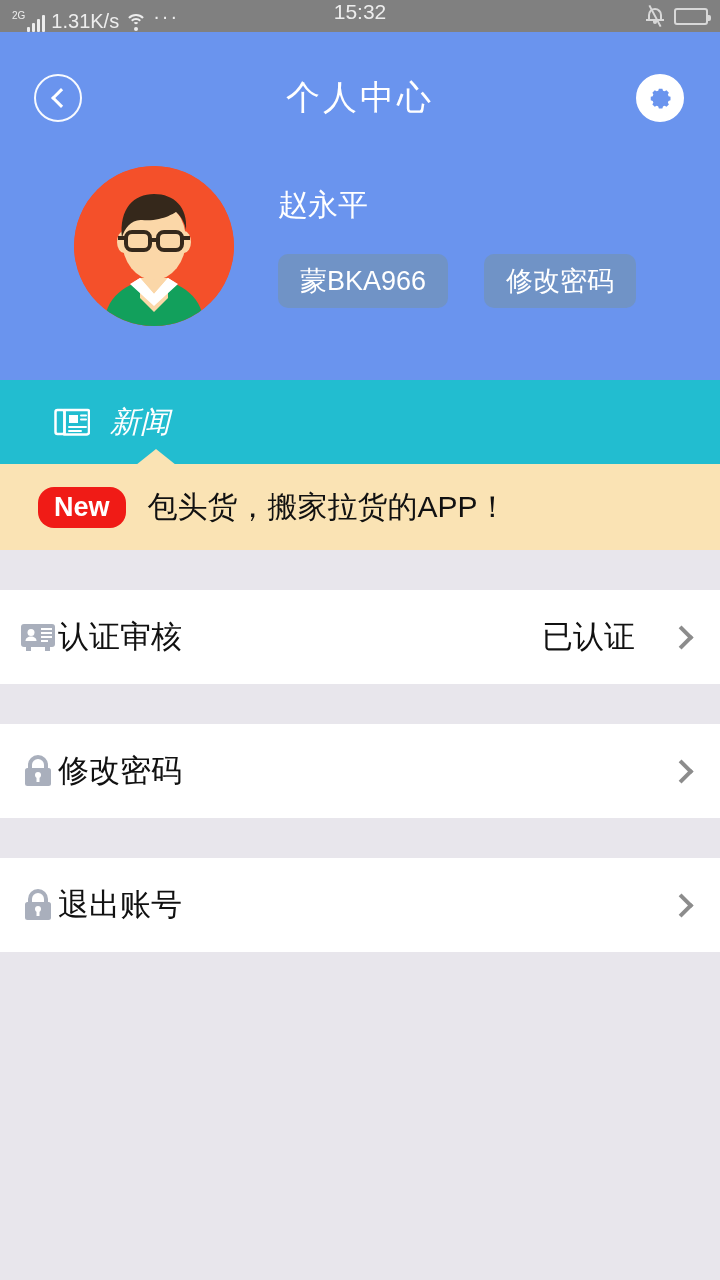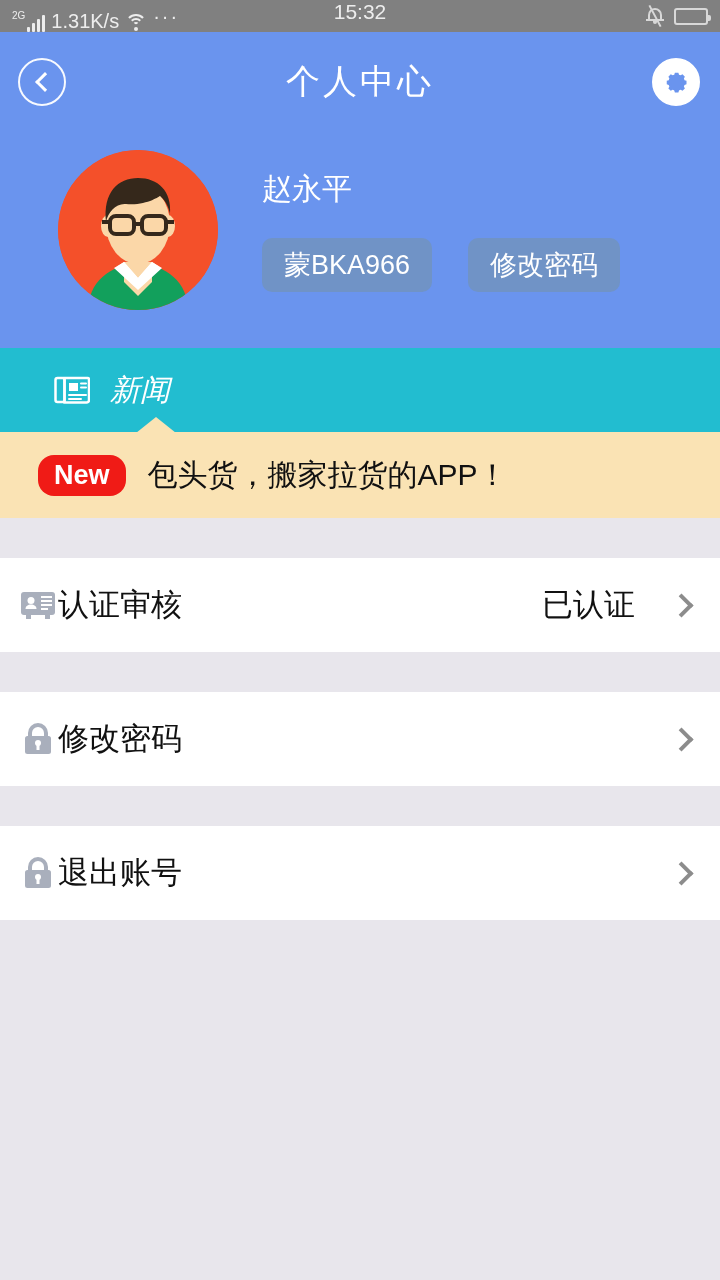--- a/index.html
+++ b/index.html
@@ -47,21 +47,21 @@
     background:#D8D8D8; border-radius:0 0 3px 3px; }
   .bell .slash{ position:absolute; left:8px; top:-2px; width:2px; height:24px;
     background:#D8D8D8; transform:rotate(-28deg); }
   .batt{ width:34px; height:17px; border:2px solid #D8D8D8; border-radius:3px;
     position:relative; padding:2px; }
   .batt::after{ content:""; position:absolute; right:-5px; top:5px; width:3px;
     height:6px; background:#D8D8D8; border-radius:0 2px 2px 0; }
   .batt .fill{ height:100%; background:#EFEFEF; }
 
   
-  .header{ background:#6A94EE; padding:0; }
+  .header{ background:#6A94EE; padding:16px; }
   .navbar{ height:100px; display:flex; align-items:center;
     justify-content:center; position:relative; }
   .nav-title{ color:#fff; font-size:34px; letter-spacing:3px; }
   .circ-btn{ position:absolute; width:48px; height:48px; border-radius:50%;
     border:2px solid rgba(255,255,255,.95); display:flex; align-items:center;
     justify-content:center; cursor:pointer; }
   .back{ left:18px; }
   .back .chev{ width:14px; height:14px; border-left:3px solid #fff;
     border-bottom:3px solid #fff; transform:rotate(45deg); margin-left:5px; }
   .gear{ right:20px; background:#fff; border-color:#fff; }

